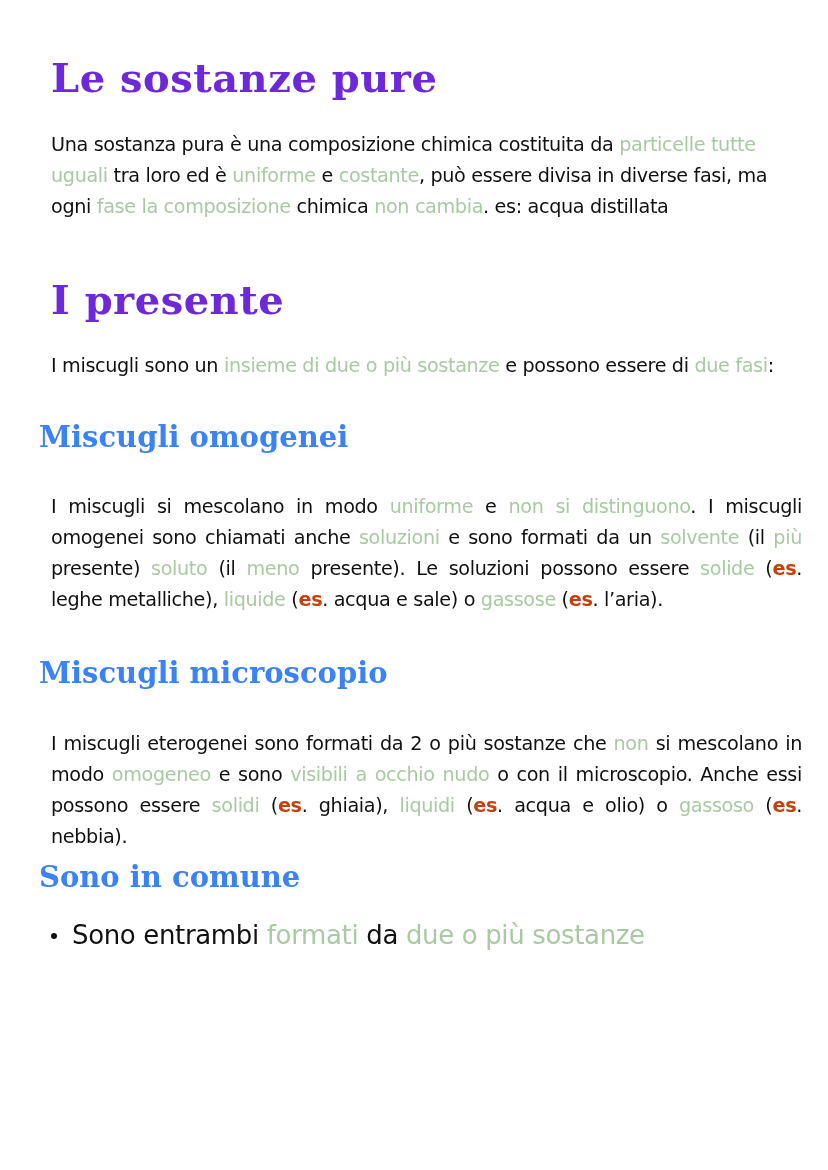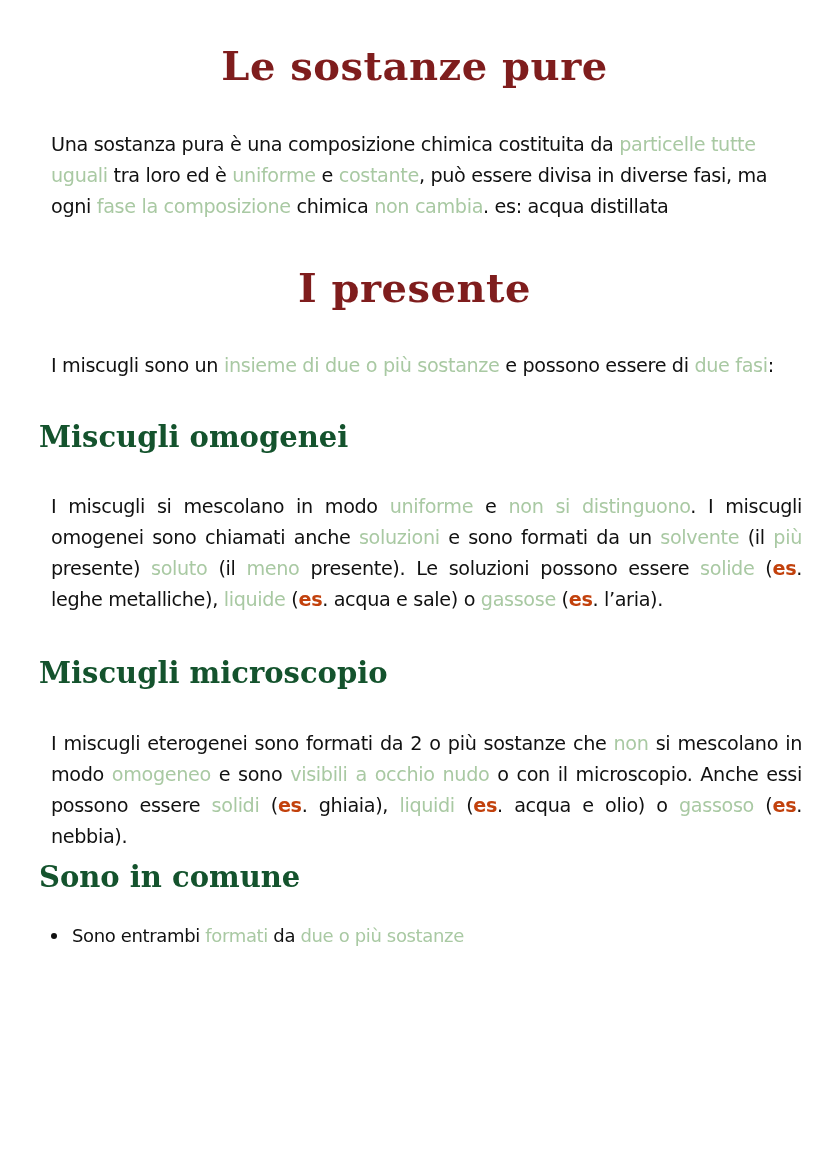--- a/index.html
+++ b/index.html
@@ -1,41 +1,41 @@
 <!DOCTYPE html>
 <html><head>
 <meta charset="utf-8">
 <style>
   html, body { margin: 0; padding: 0; background: #ffffff; }
   body { width: 828px; height: 1170px; position: relative; overflow: hidden; }
   .page { position: absolute; left: 39px; top: 0; width: 751px; }
   .title {
     font-family: "DejaVu Serif", "Liberation Serif", serif;
-    font-weight: bold; color: #7f1d1d; text-align: center;
-    font-size: 40px; margin: 0; position: absolute; left: 0; width: 751px;
+    font-weight: bold; color: #6d28d9; 
+    font-size: 40px; margin: 12px; position: absolute; left: 0; width: 751px;
     letter-spacing: 0.5px;
   }
   .subtitle {
     font-family: "DejaVu Serif", "Liberation Serif", serif;
-    font-weight: bold; color: #14532d; font-size: 29px; margin: 0;
+    font-weight: bold; color: #3b82f6; font-size: 29px; margin: 0;
     position: absolute; left: 0;
   }
   .para {
     font-family: "DejaVu Sans", "Liberation Sans", sans-serif;
     font-size: 19.2px; line-height: 31px; color: #111111; margin: 12px;
     position: absolute; left: 0; width: 751px;
     letter-spacing: -0.35px;
   }
   .justify { text-align: justify; text-align-last: left; }
   .hl { color: #a9c9a3; }
   .es { color: #c2410c; font-weight: bold; }
   ul.bullets { list-style: none; margin: 0; padding: 0; position: absolute; left: 0; width: 751px; }
   ul.bullets li {
     font-family: "DejaVu Sans", "Liberation Sans", sans-serif;
-    font-size: 18px; line-height: 31px; color: #111111; position: relative;
+    font-size: 26px; line-height: 31px; color: #111111; position: relative;
     padding-left: 33px; letter-spacing: -0.35px;
   }
   .dot { position: absolute; left: 12px; top: 13px; width: 6px; height: 6px; border-radius: 50%; background: #111; }
 </style>
 </head>
 <body>
 
 <div class="page">
   <h1 class="title" style="top:42px;">Le sostanze pure</h1>
   <p class="para" style="top:117px;"><span>Una sostanza pura è una composizione chimica costituita da </span><span class="hl">particelle tutte uguali</span><span> tra loro ed è </span><span class="hl">uniforme</span><span> e </span><span class="hl">costante</span><span>, può essere divisa in diverse fasi, ma ogni </span><span class="hl">fase la composizione</span><span> chimica </span><span class="hl">non cambia</span><span>. es: acqua distillata</span></p>

